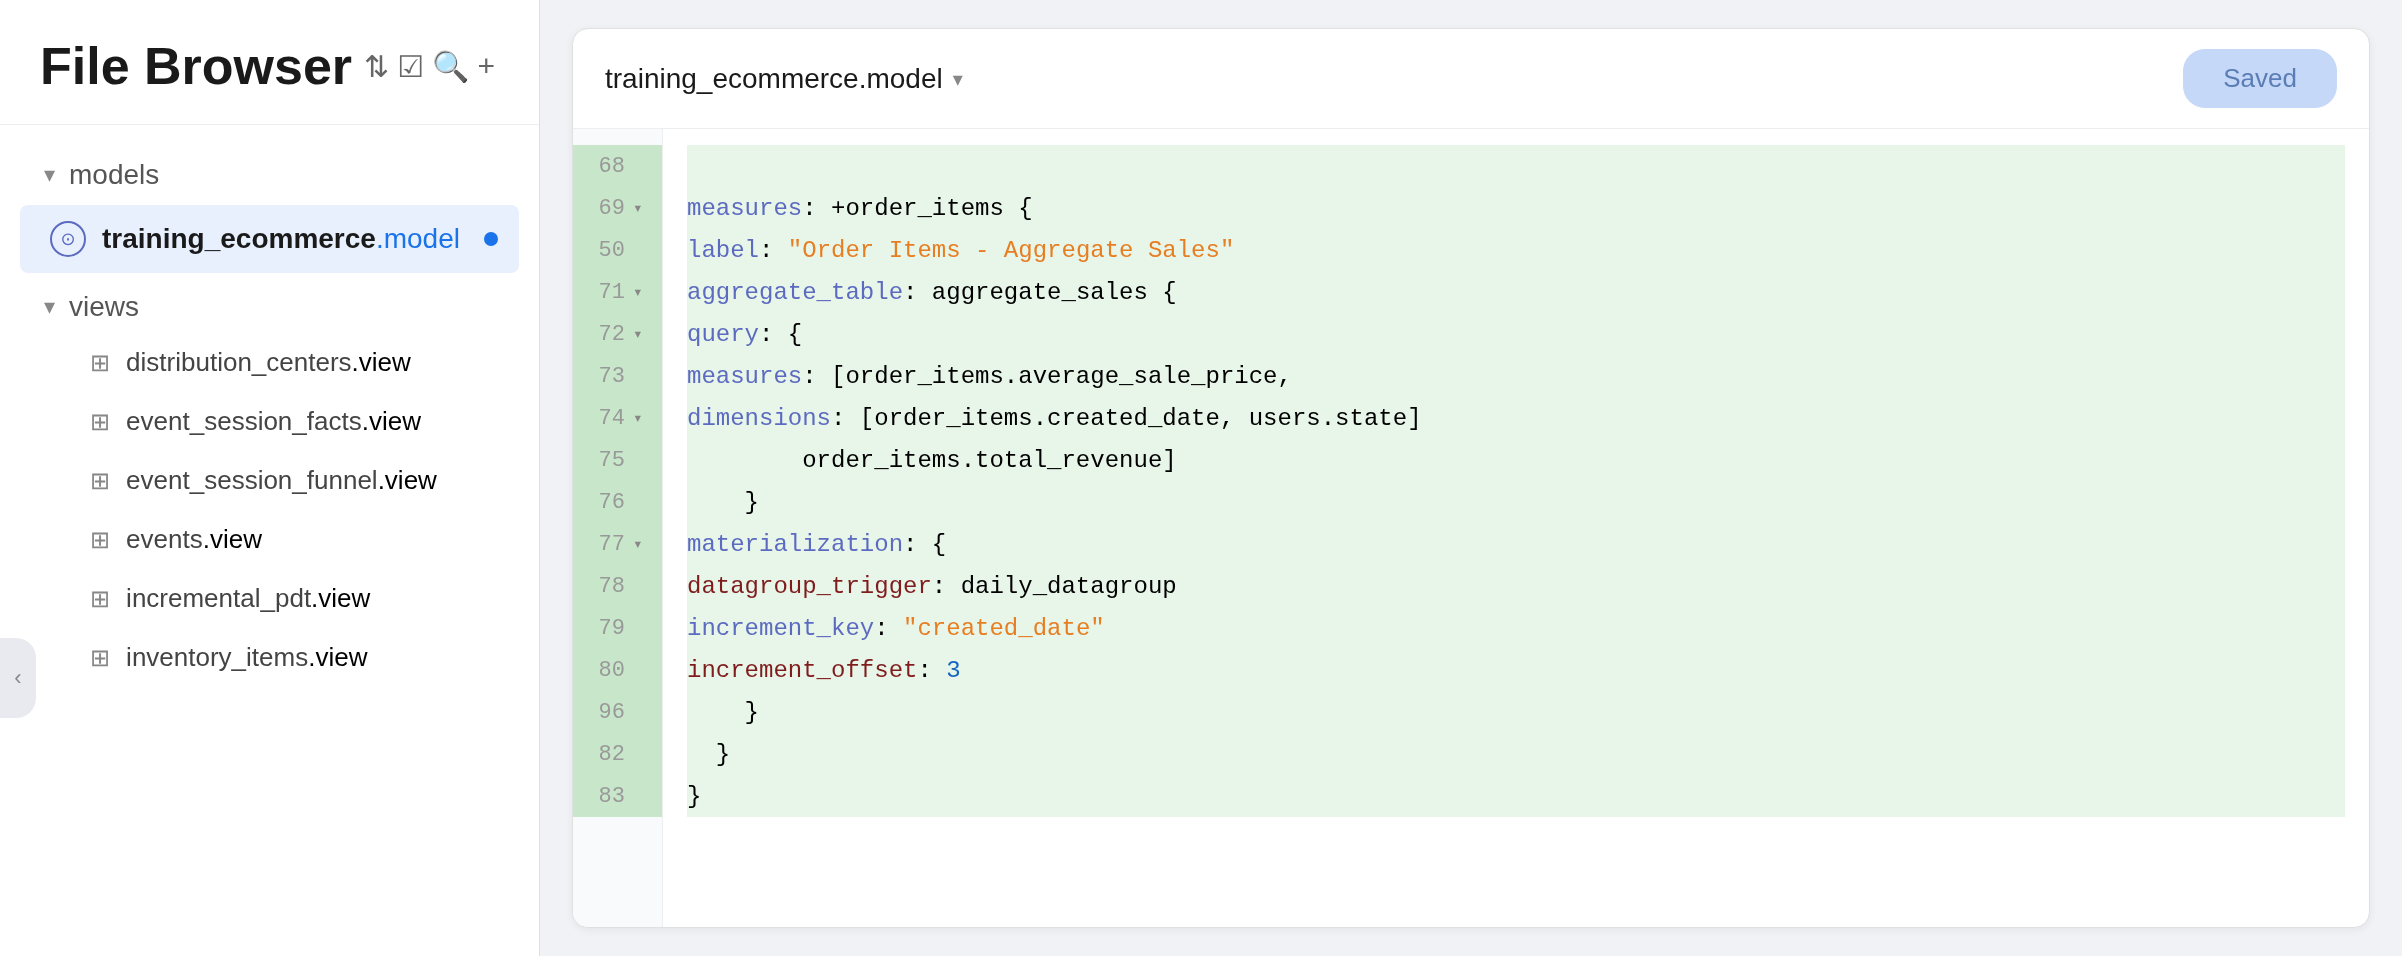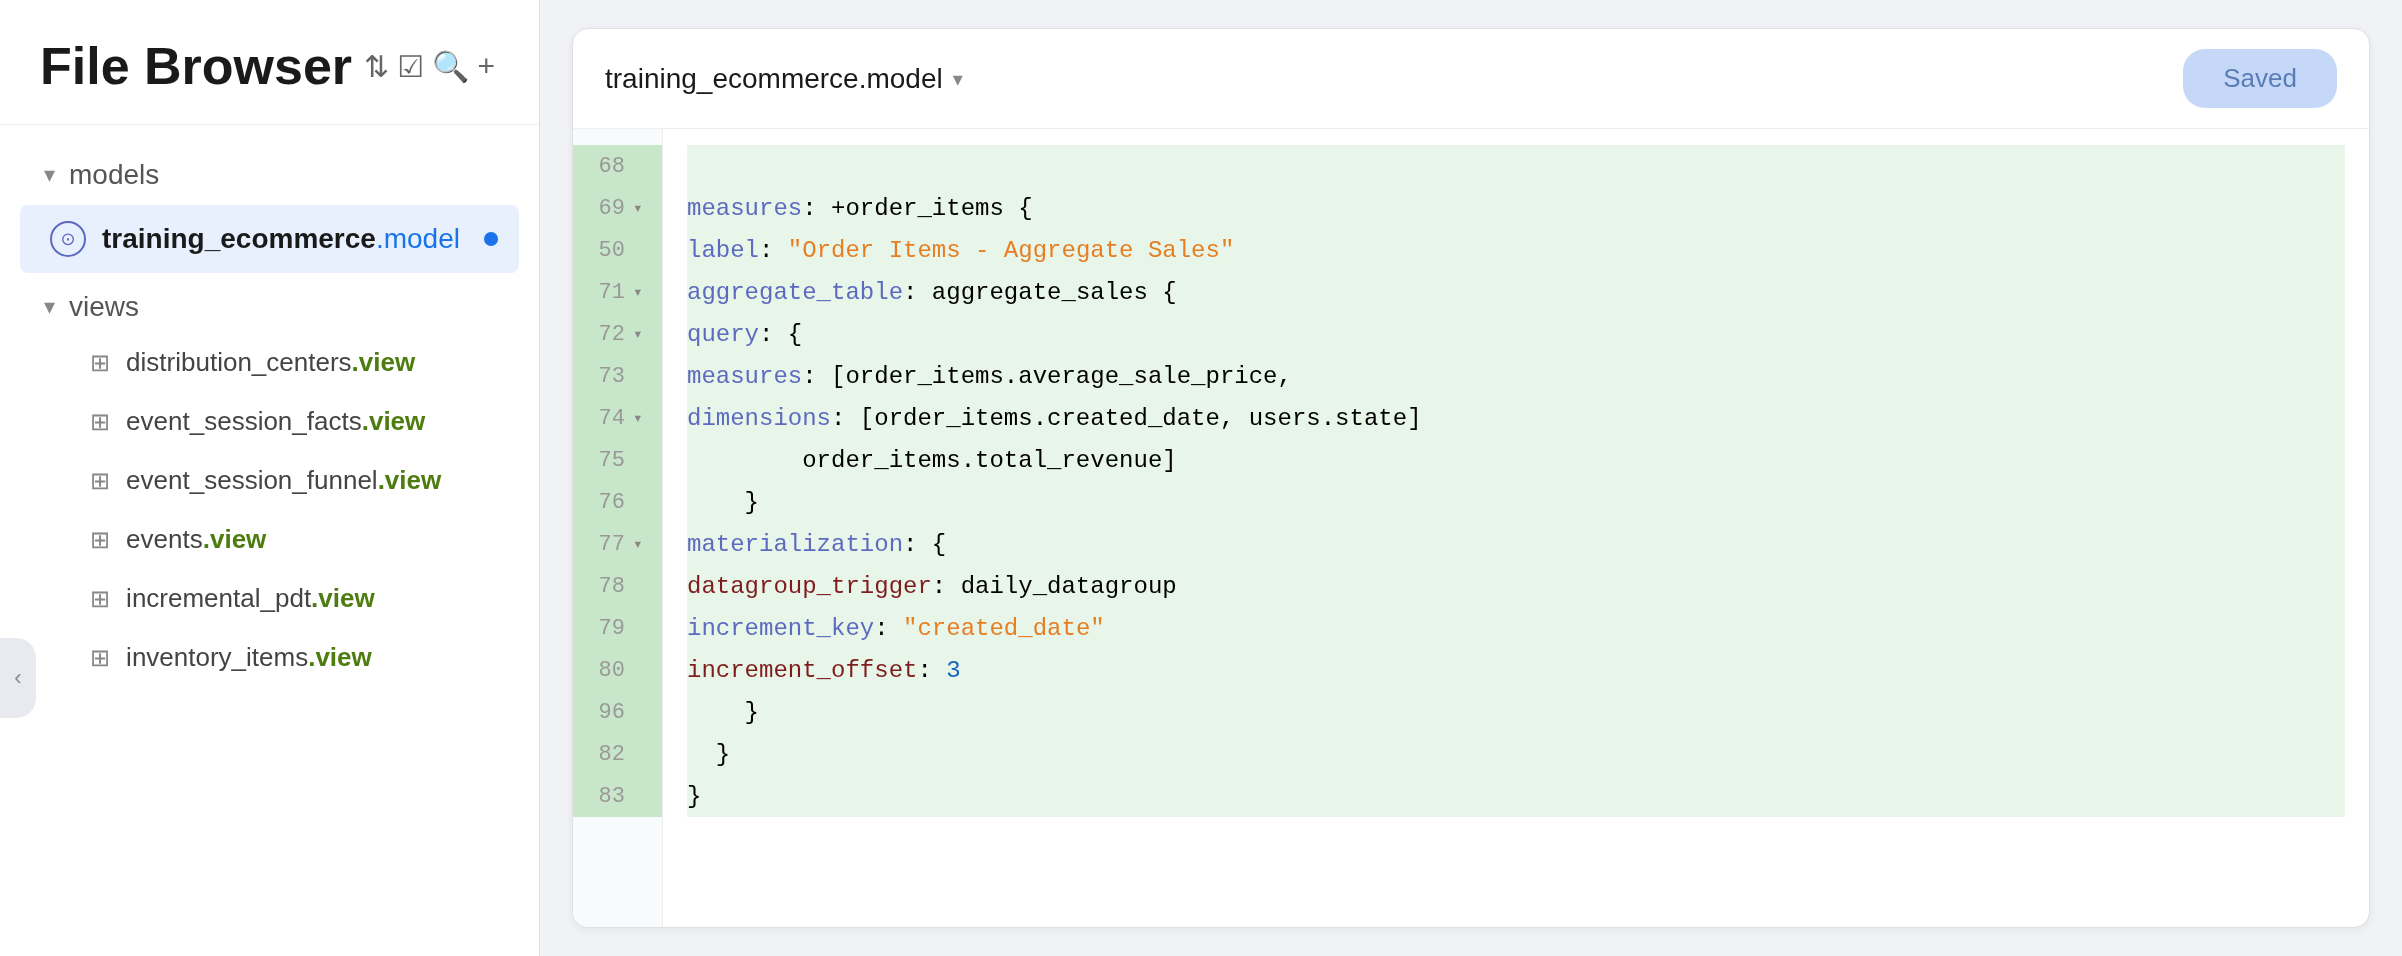--- a/index.html
+++ b/index.html
@@ -137,22 +137,21 @@
       font-size: 24px;
       flex-shrink: 0;
     }
 
     .view-name {
       font-size: 26px;
       color: #444;
     }
 
     .view-name .ext {
-      color: #4d7c0f;
-      font-weight: bold;
+      color: #000000;
     }
 
     
     #main {
       flex: 1;
       display: flex;
       flex-direction: column;
       padding: 28px 32px;
       background: #f0f2f5;
     }

